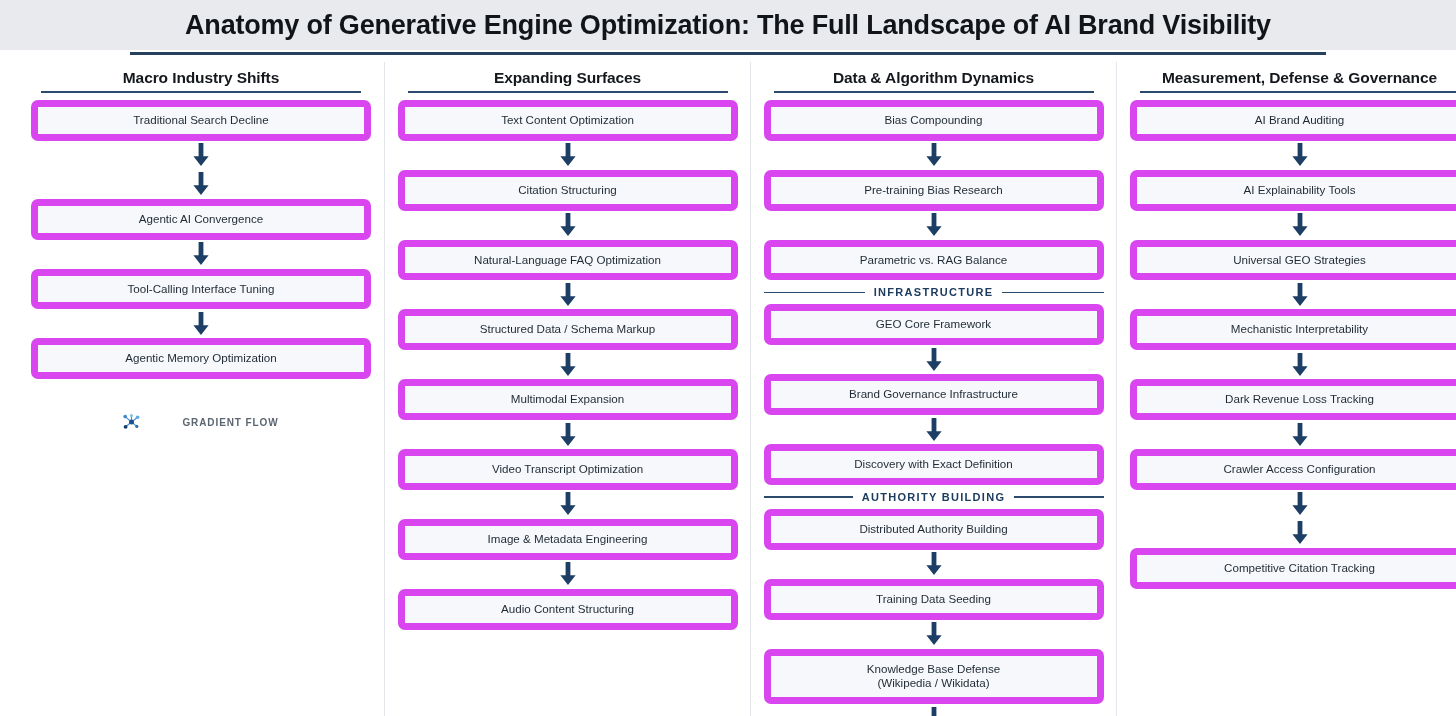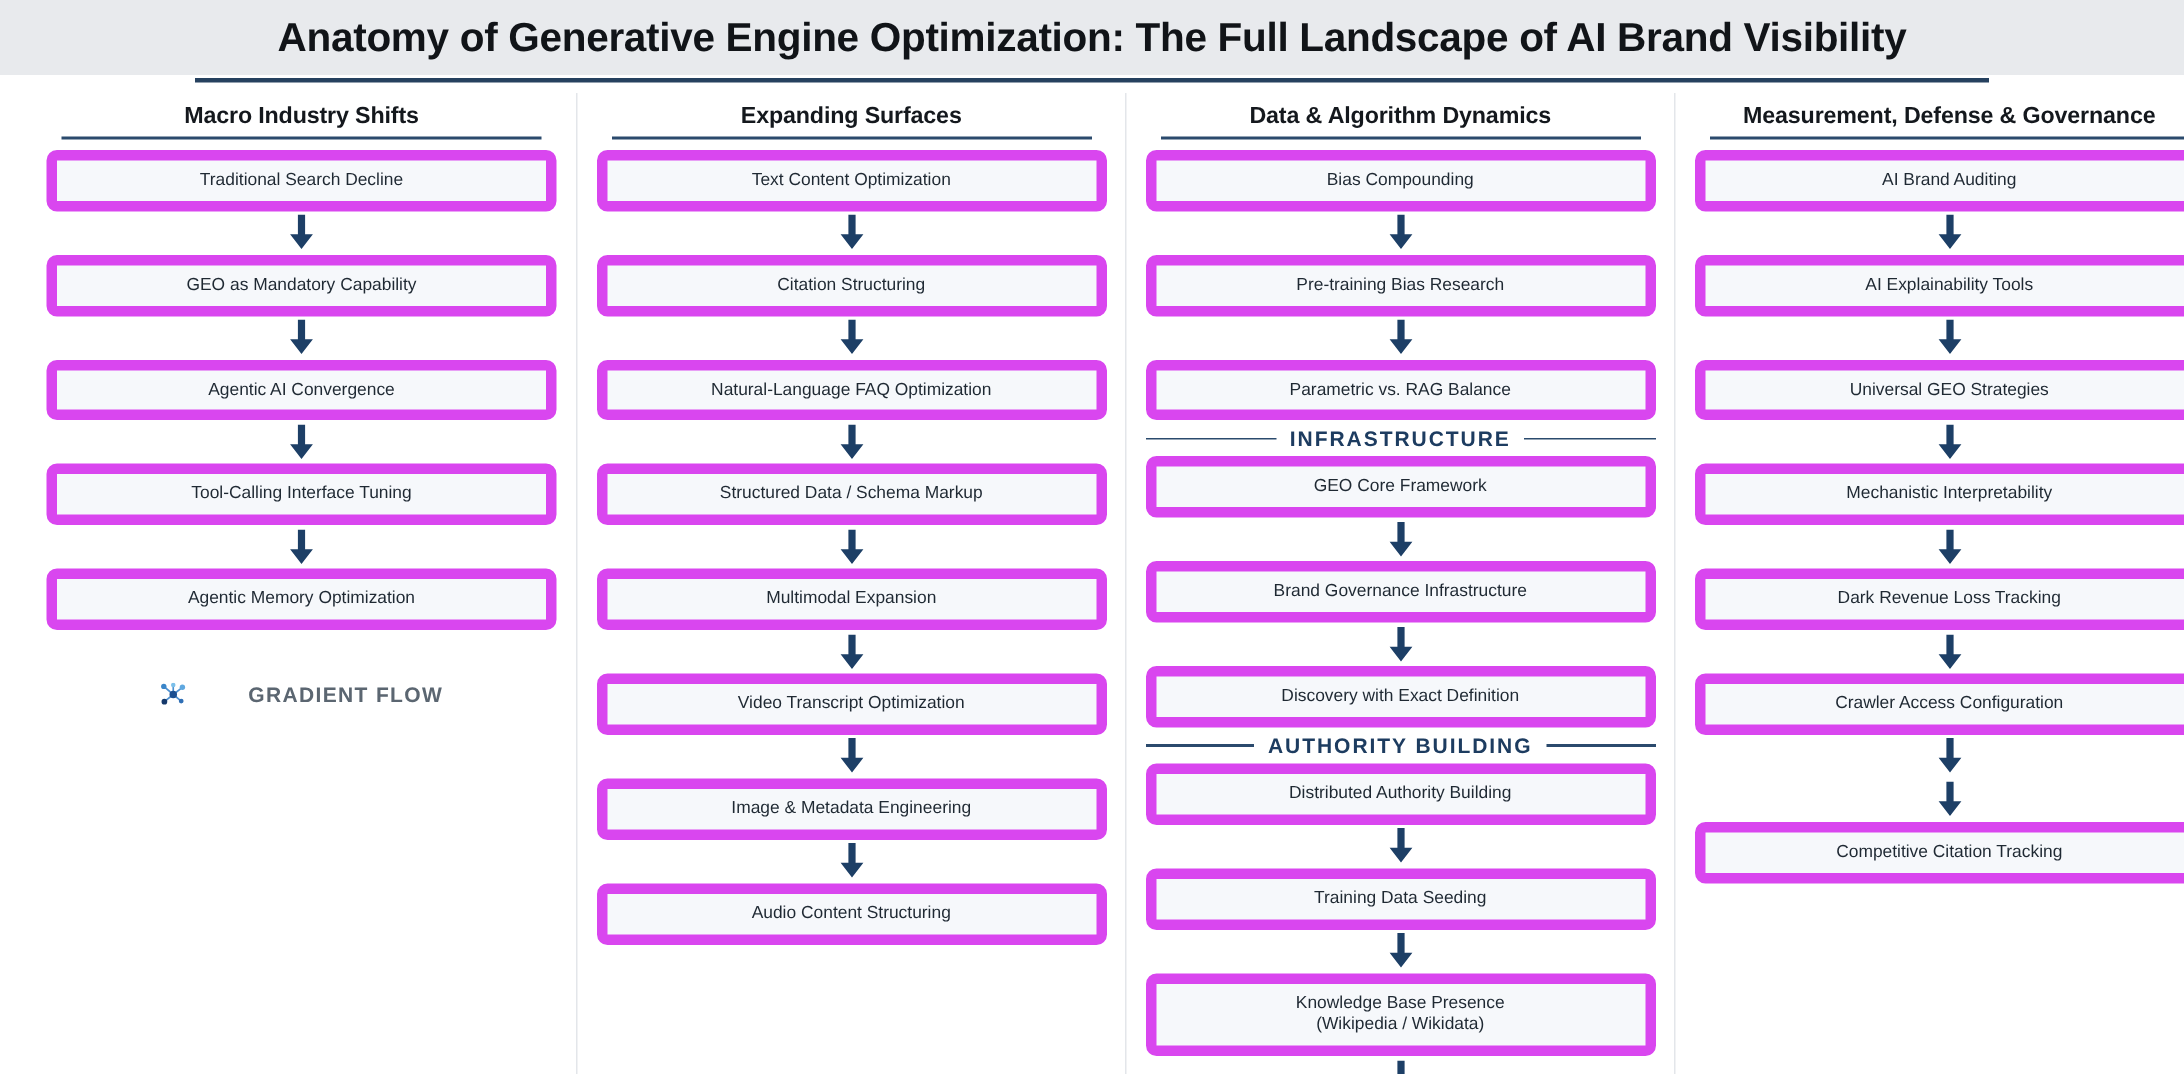--- a/index.html
+++ b/index.html
@@ -130,37 +130,37 @@
     display: flex;
     align-items: center;
     gap: 9px;
   }
   .sec-div .bar {
     flex: 1 1 auto;
     height: 1.6px;
     background: #2b4a6d;
   }
   .sec-div .sec-label {
-    font-size: 14px;
+    font-size: 11px;
     font-weight: 700;
     color: #1d3c60;
     letter-spacing: 1.3px;
     white-space: nowrap;
   }
 
   
   .brand {
     margin-top: 35px;
     display: flex;
     align-items: center;
     justify-content: center;
     gap: 5px;
   }
   .brand-text {
-    font-size: 14px;
+    font-size: 10px;
     font-weight: 700;
     letter-spacing: 0.9px;
     color: #5b6671;
     padding-left: 37px;
   }
   .brand svg { display: block; }
 </style>
 </head>
 <body>
 
@@ -177,25 +177,20 @@
         <div class="col-body">
           <div class="node">
             <div>
               <span class="line">Traditional Search Decline</span>
             </div>
           </div>
           <div class="arrow">
             <svg width="18" height="24" viewBox="0 0 18 24">
               <path d="M6.6 0 H11.4 V13.2 H16.6 L9 23 L1.4 13.2 H6.6 Z" fill="#1d3f66"></path>
             </svg>
-          </div>
-          <div class="node">
-            <div>
-              <span class="line">GEO as Mandatory Capability</span>
-            </div>
           </div>
           <div class="arrow">
             <svg width="18" height="24" viewBox="0 0 18 24">
               <path d="M6.6 0 H11.4 V13.2 H16.6 L9 23 L1.4 13.2 H6.6 Z" fill="#1d3f66"></path>
             </svg>
           </div>
           <div class="node">
             <div>
               <span class="line">Agentic AI Convergence</span>
             </div>
@@ -400,21 +395,21 @@
               <span class="line">Training Data Seeding</span>
             </div>
           </div>
           <div class="arrow">
             <svg width="18" height="24" viewBox="0 0 18 24">
               <path d="M6.6 0 H11.4 V13.2 H16.6 L9 23 L1.4 13.2 H6.6 Z" fill="#1d3f66"></path>
             </svg>
           </div>
           <div class="node two-line">
             <div>
-              <span class="line">Knowledge Base Presence</span>
+              <span class="line">Knowledge Base Defense</span>
               <span class="line">(Wikipedia / Wikidata)</span>
             </div>
           </div>
           <div class="arrow">
             <svg width="18" height="24" viewBox="0 0 18 24">
               <path d="M6.6 0 H11.4 V13.2 H16.6 L9 23 L1.4 13.2 H6.6 Z" fill="#1d3f66"></path>
             </svg>
           </div>
           <div class="node">
             <div>

